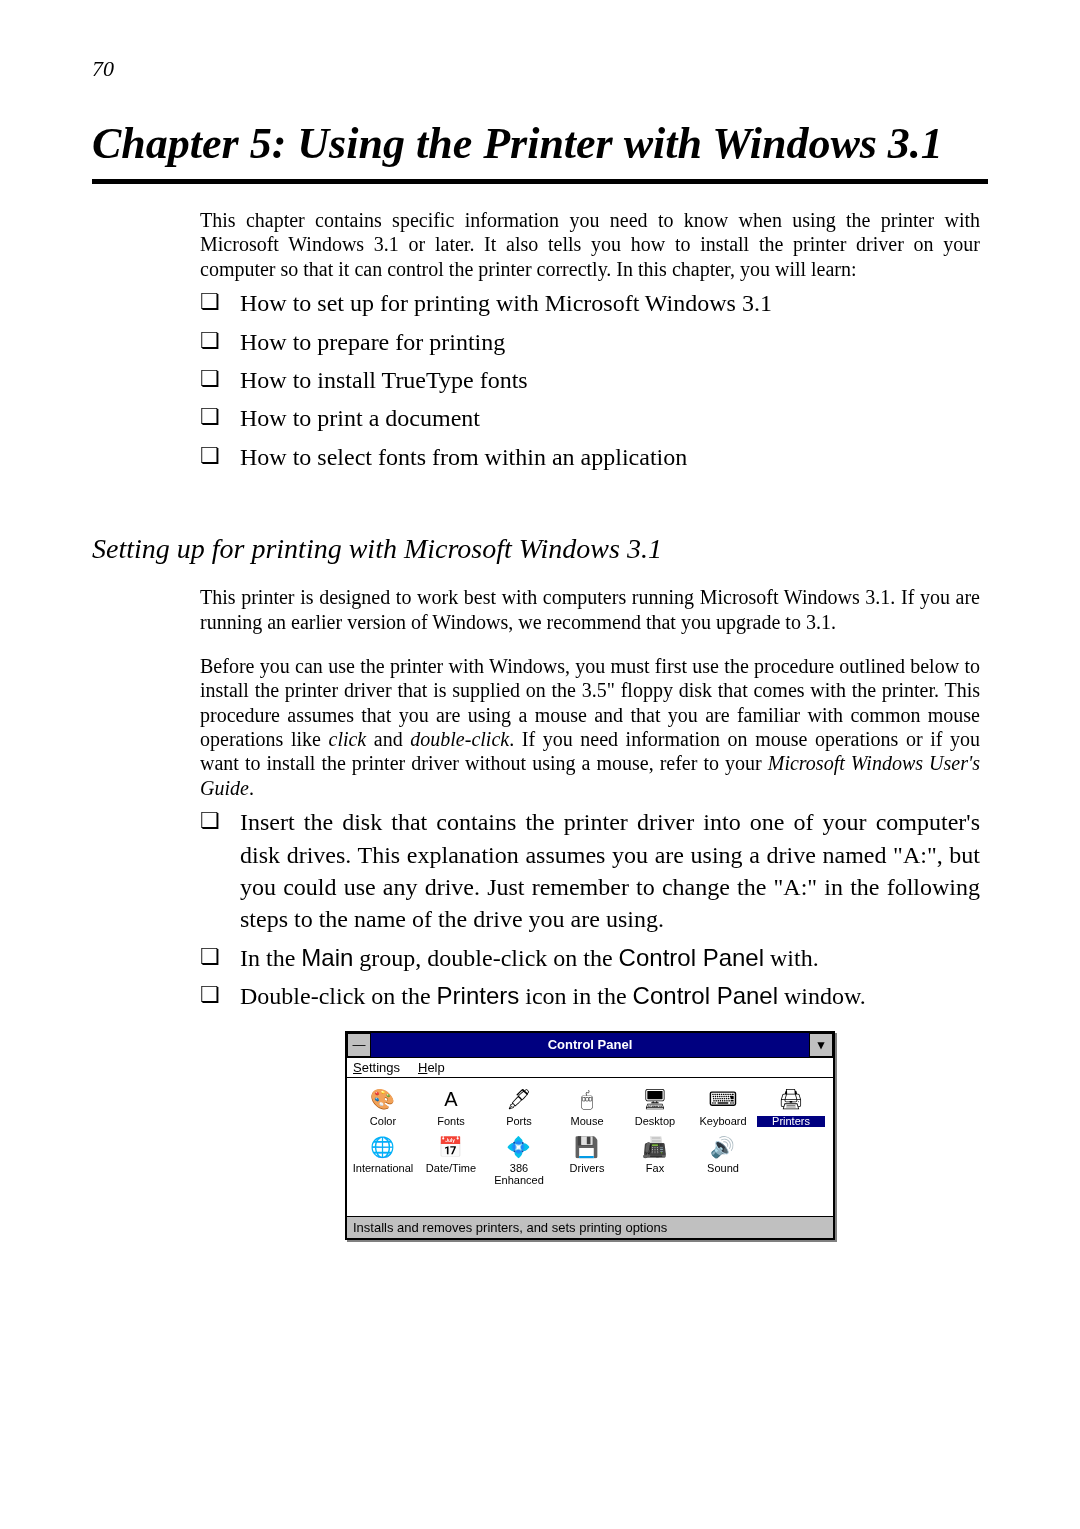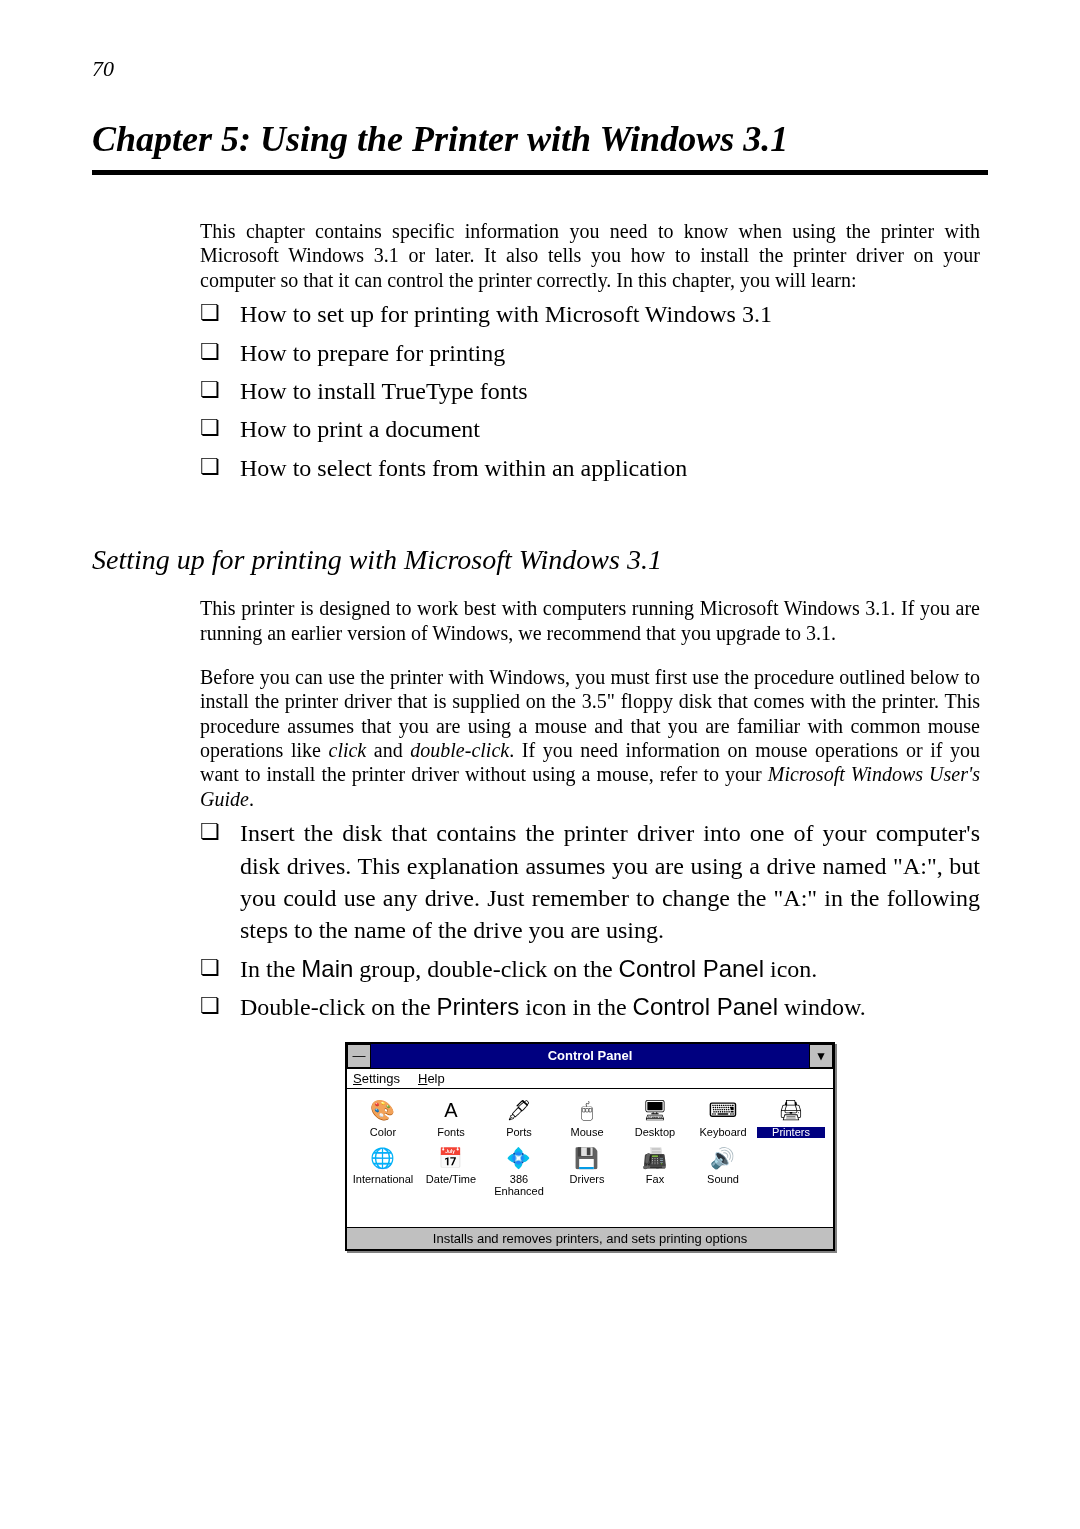--- a/index.html
+++ b/index.html
@@ -6,24 +6,24 @@
   body{
     width:1080px;min-height:1529px;
     font-family:"Times New Roman",Times,serif;
     color:#000;
     box-sizing:border-box;
     padding:56px 92px 60px 92px;
   }
   .page-num{font-style:italic;font-size:22px;margin-bottom:36px;}
   .chapter-title{
     font-style:italic;font-weight:bold;
-    font-size:36px;
+    font-size:44px;
     padding-bottom:10px;
     border-bottom:5px solid #000;
-    margin-bottom:44px;
+    margin-bottom:24px;
   }
   .indent-block{margin-left:108px;margin-right:8px;}
   .para{font-size:20px;line-height:1.22;text-align:justify;margin-bottom:6px;}
   ul.checklist{list-style:none;padding:0;margin:4px 0 0 0;}
   ul.checklist li{
     position:relative;padding-left:40px;
     font-size:24px;line-height:1.35;margin-bottom:6px;
     text-align:justify;
   }
   ul.checklist li::before{
@@ -71,21 +71,21 @@
     padding:2px 0 4px 0;font-size:11px;line-height:1.05;
   }
   .cp-item.sel .cp-label{background:#000080;color:#fff;padding:0 2px;}
   .cp-ico{
     width:34px;height:28px;margin:0 auto 2px auto;
     display:flex;align-items:center;justify-content:center;
     font-size:20px;
   }
   .cp-status{
     background:#c0c0c0;border-top:1px solid #000;
-    padding:3px 6px;font-size:13px;text-align:center;
+    padding:3px 6px;font-size:13px;
   }
 </style>
 </head>
 <body>
 
 <div class="page-num">70</div>
 
 <div class="chapter-title">Chapter 5:  Using the Printer with Windows 3.1</div>
 
 <div class="indent-block">
@@ -105,21 +105,21 @@
 <div class="indent-block">
   <p class="para">This printer is designed to work best with computers running Microsoft Windows 3.1. If you are running an earlier version of Windows, we recommend that you upgrade to 3.1.</p>
 
   <p class="para">
     <span>Before you can use the printer with Windows, you must first use the procedure outlined below to install the printer driver that is supplied on the 3.5" floppy disk that comes with the printer. This procedure assumes that you are using a mouse and that you are familiar with common mouse operations like </span><span class="italic">click</span><span> and </span><span class="italic">double-click</span><span>. If you need information on mouse operations or if you want to install the printer driver without using a mouse, refer to your </span><span class="italic">Microsoft Windows User's Guide</span><span>.</span>
   </p>
 
   <ul class="checklist">
     <li>Insert the disk that contains the printer driver into one of your computer's disk drives. This explanation assumes you are using a drive named "A:", but you could use any drive. Just remember to change the "A:" in the following steps to the name of the drive you are using.</li>
     <li>
-      <span>In the </span><span class="sans">Main</span><span> group, double-click on the </span><span class="sans">Control Panel</span><span> icon.</span>
+      <span>In the </span><span class="sans">Main</span><span> group, double-click on the </span><span class="sans">Control Panel</span><span> with.</span>
     </li>
     <li>
       <span>Double-click on the </span><span class="sans">Printers</span><span> icon in the </span><span class="sans">Control Panel</span><span> window.</span>
     </li>
   </ul>
 
   <div class="cp-wrap">
     <div class="cp-window">
       <div class="cp-titlebar">
         <div class="cp-sysbtn">—</div>

